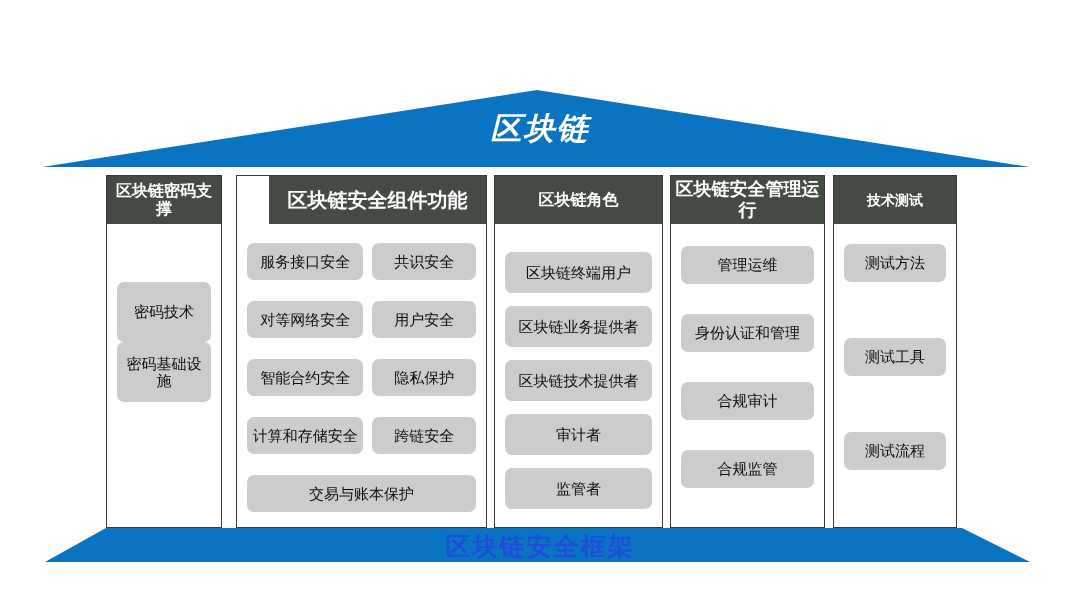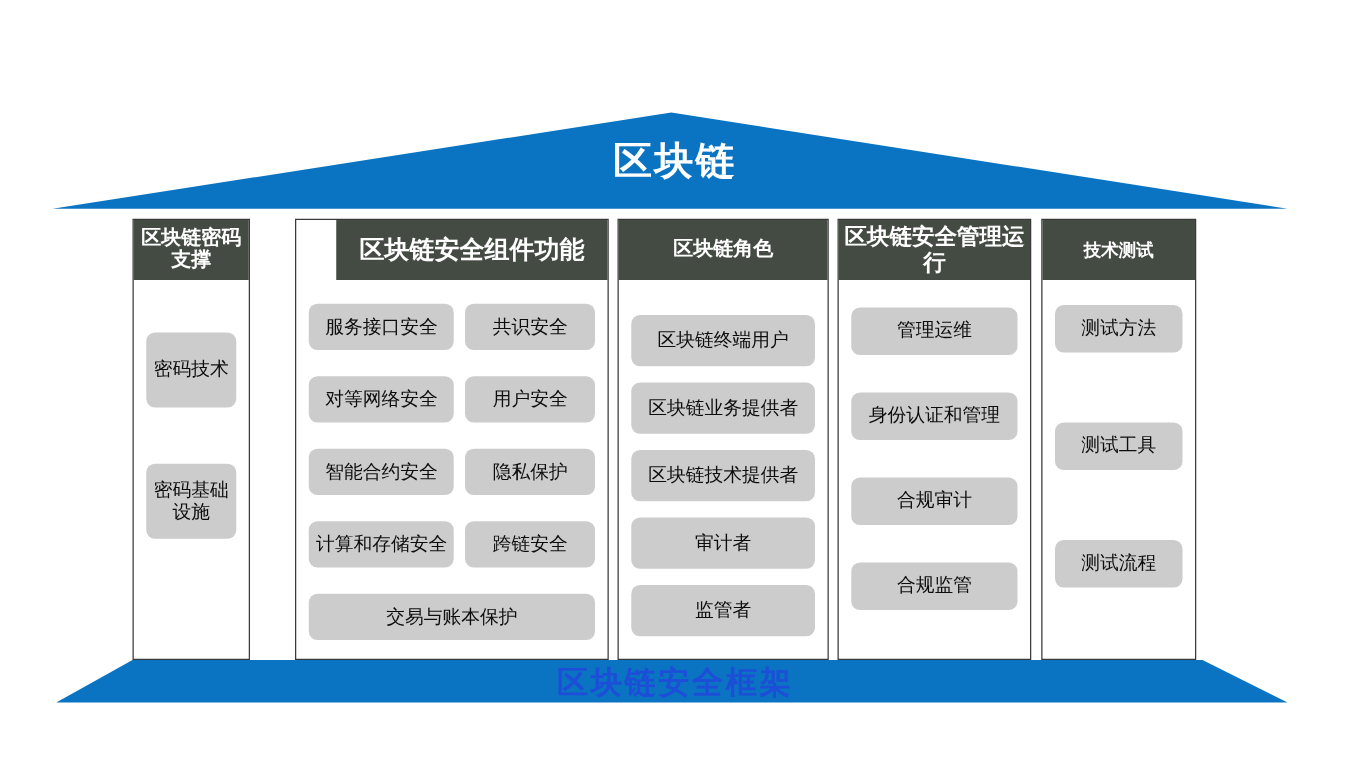--- a/index.html
+++ b/index.html
@@ -6,21 +6,21 @@
   body{
     width:1080px;height:608px;
     background:#ffffff;
     font-family:"Liberation Sans","DejaVu Sans",sans-serif;
     overflow:hidden;
     position:relative;
   }
   #stage{position:absolute;left:0;top:0;width:1080px;height:608px;}
 
   
-  .roof-wrap{position:absolute;left:0;top:60px;width:1028px;height:110px;}
+  .roof-wrap{position:absolute;left:0;top:60px;width:1028px;height:110px;font-style:italic;}
   .roof-svg{position:absolute;left:0;top:0;}
   .roof-label{
     position:absolute;left:0;top:52px;width:1080px;
     text-align:center;color:#ffffff;
     font-size:31px;font-weight:bold;letter-spacing:2px;
     line-height:34px;
   }
 
   
   .base-wrap{position:absolute;left:0;top:520px;width:1080px;height:52px;}
@@ -64,23 +64,23 @@
     border-radius:7px;
     color:#0d0d0d;
     display:flex;align-items:center;justify-content:center;
     text-align:center;
     box-sizing:border-box;
     line-height:1.15;
   }
   .chip-row{display:flex;}
 
   
-  #pillar-1{left:106px;width:94px;}
+  #pillar-1{left:106px;width:116px;}
   #pillar-1 .pillar-head{height:48px;font-size:16px;}
-  #pillar-1 .pillar-body{justify-content:flex-start;padding-top:42px;gap:45px;}
+  #pillar-1 .pillar-body{justify-content:flex-start;padding-top:58px;}
   #pillar-1 .chip{height:60px;font-size:15px;padding:0 6px;}
 
   #pillar-2{left:236px;width:251px;}
   #pillar-2 .pillar-head{height:48px;font-size:20px;margin-left:32px;}
   #pillar-2 .pillar-body{justify-content:flex-start;padding-top:19px;gap:21px;}
   #pillar-2 .chip-row{gap:9px;}
   #pillar-2 .chip{height:37px;font-size:15px;padding:0 5px;}
   #pillar-2 .chip.w-a{width:126px;}
   #pillar-2 .chip.w-b{width:112px;}
   #pillar-2 .chip.w-full{width:230px;}

